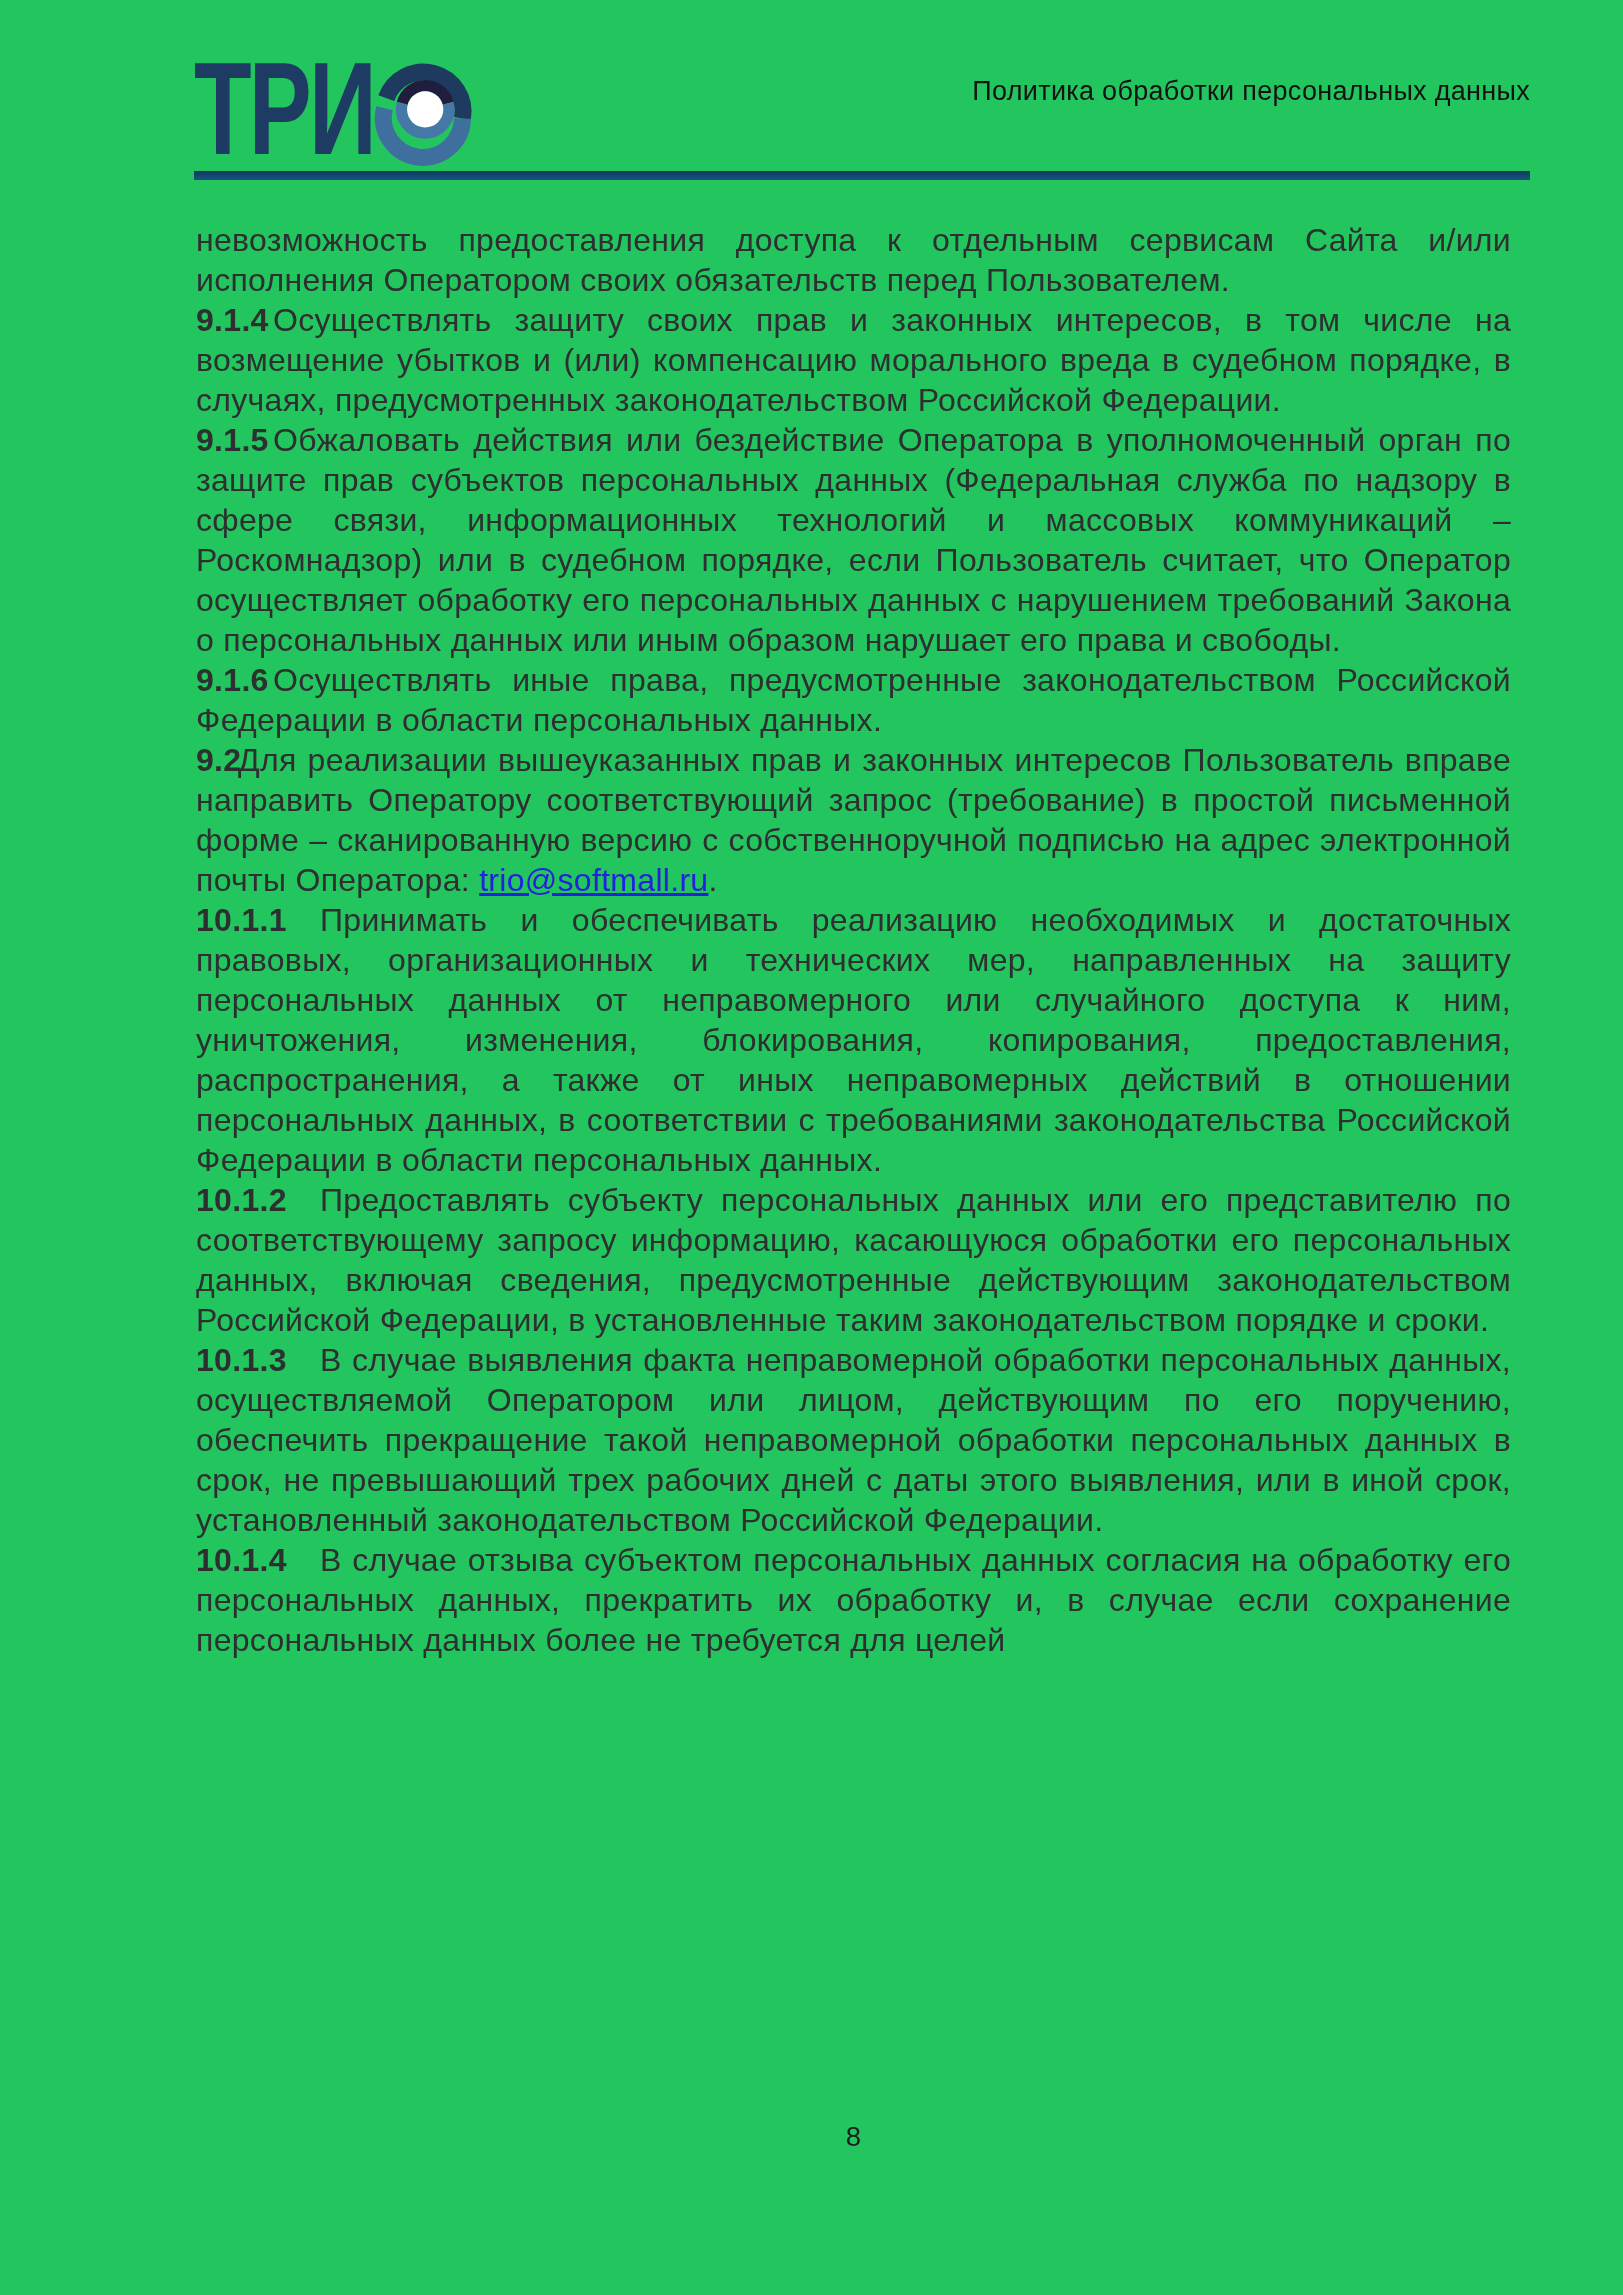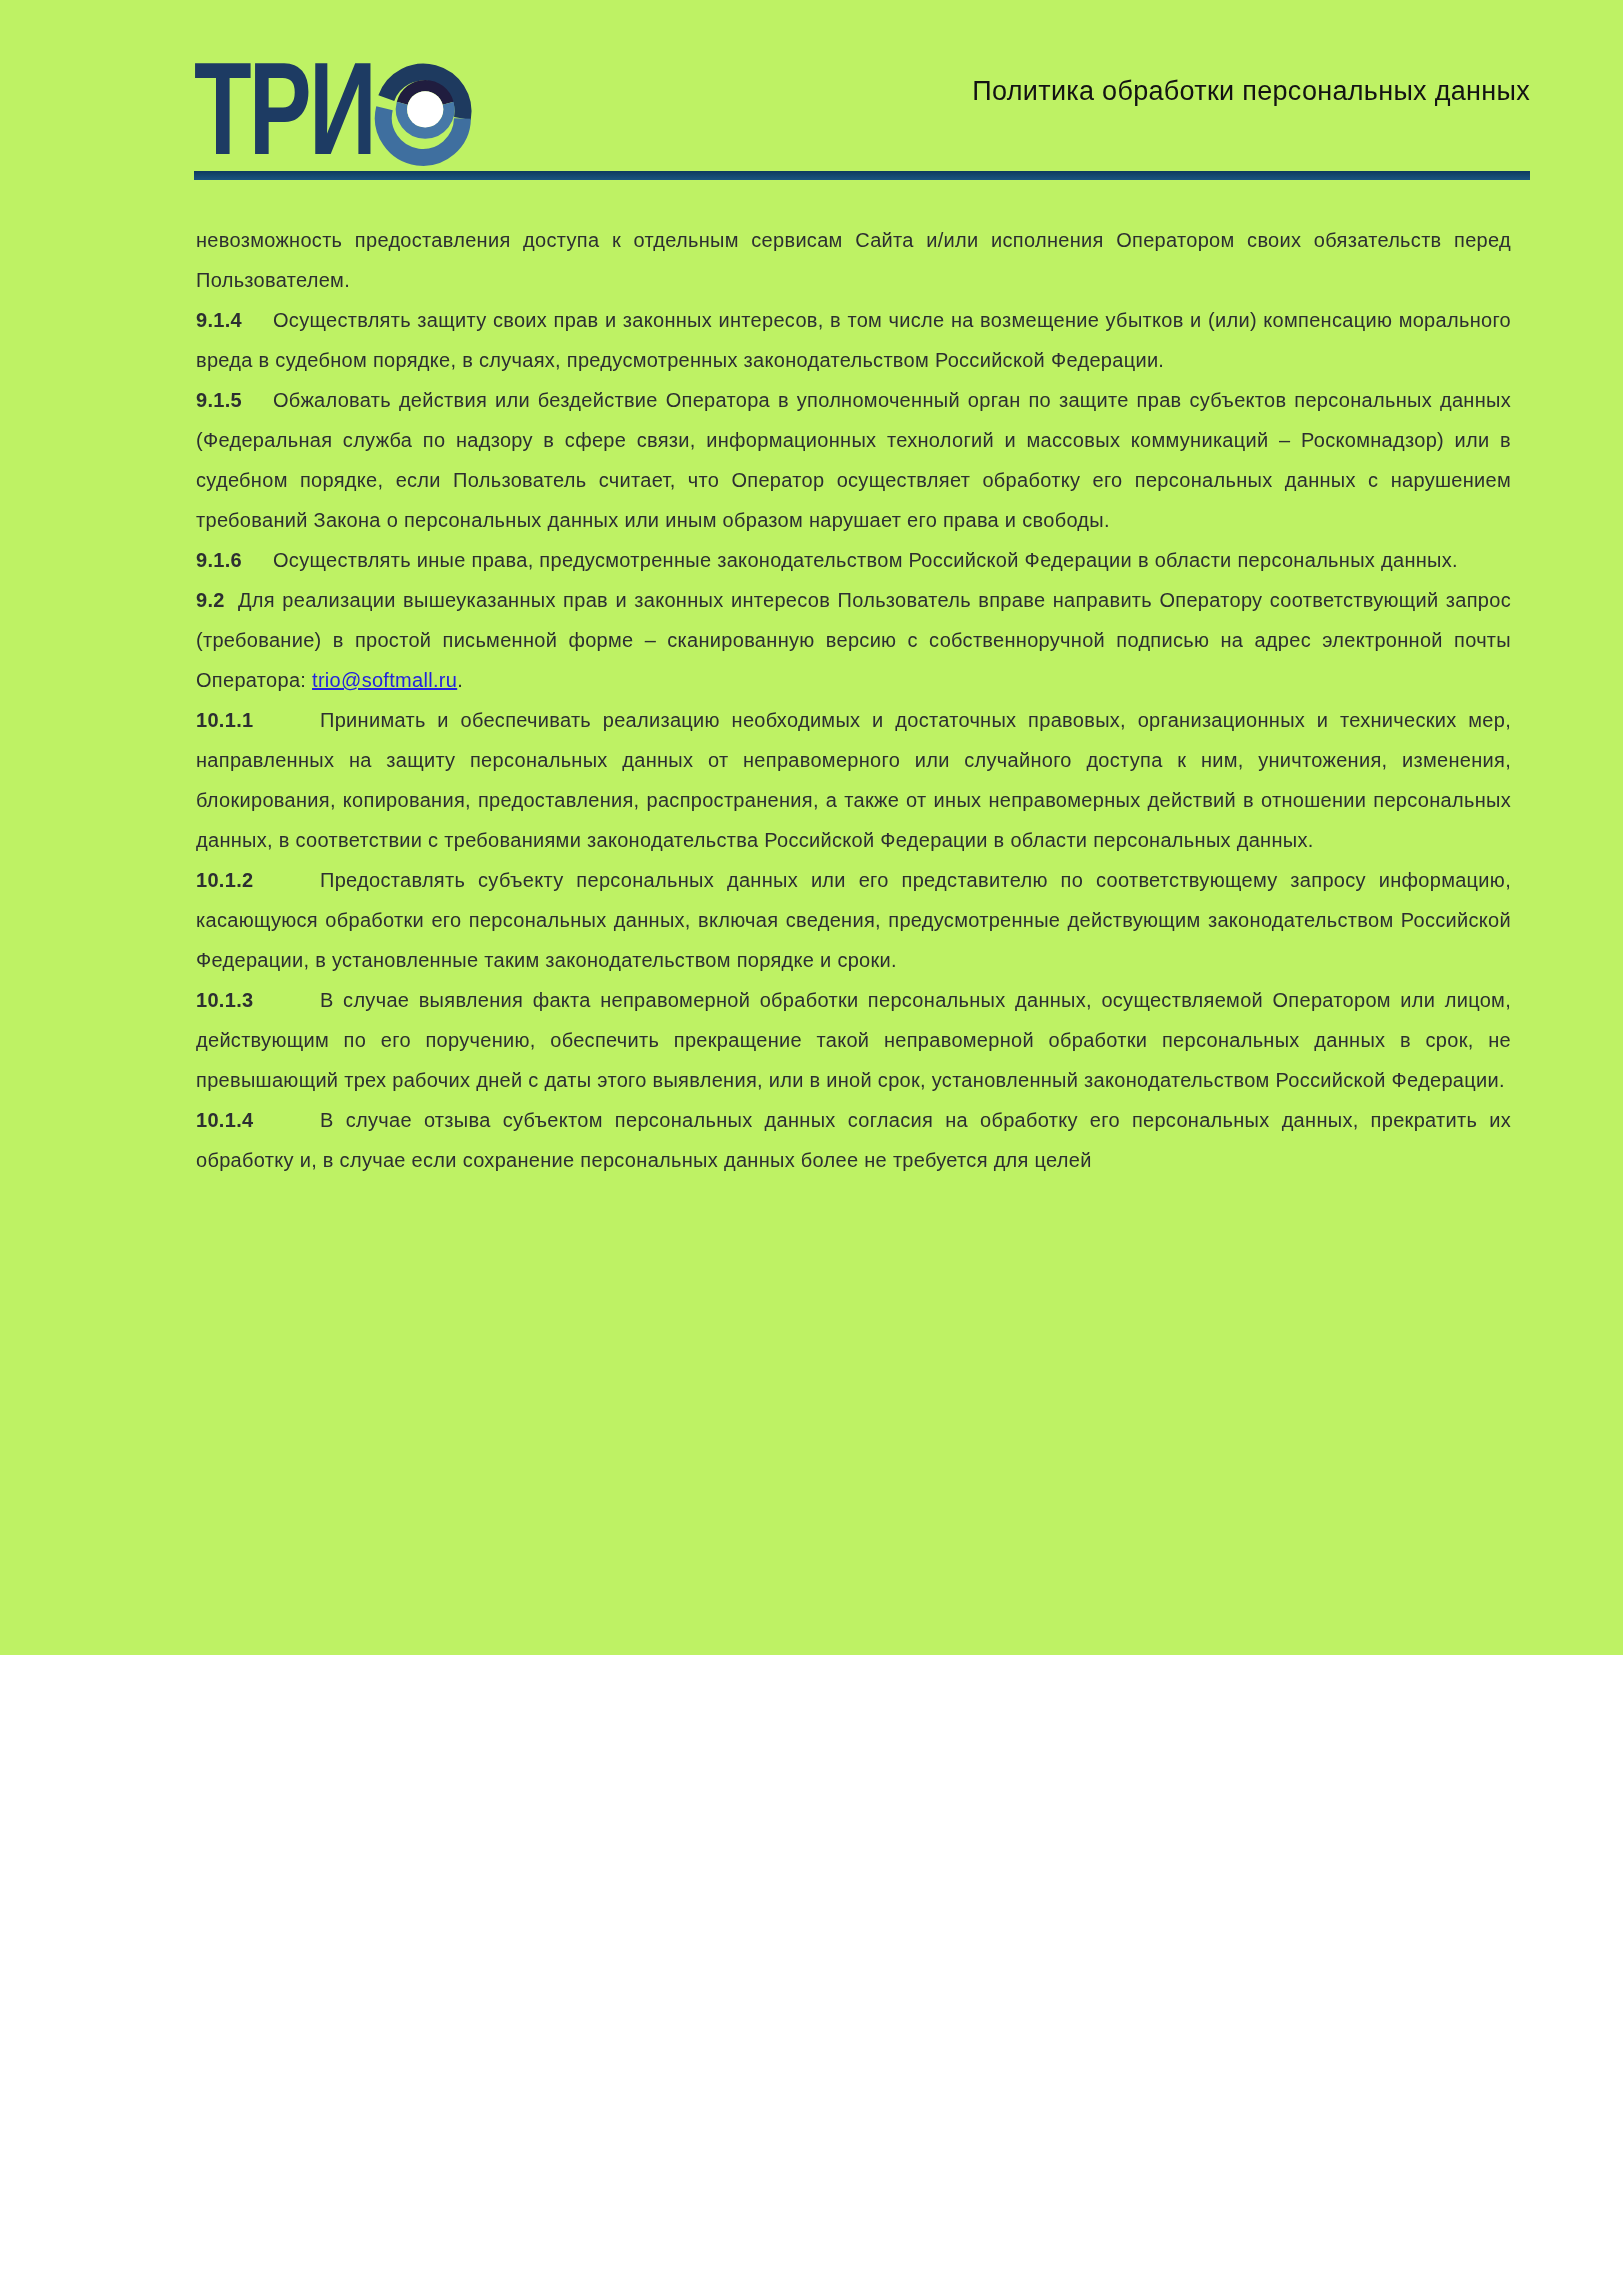--- a/index.html
+++ b/index.html
@@ -1,20 +1,20 @@
 <!DOCTYPE html>
 <html style="font-size:10.5px"><head>
 <meta charset="utf-8">
 <style>
   html,body{margin:0;padding:0;background:#ffffff;}
   .page{
     position:relative;
     width:1623px;
-    height:1655px;
-    background:#bef264;
+    height:2295px;
+    background:#22c55e;
     font-family:"Liberation Sans","DejaVu Sans",sans-serif;
     overflow:hidden;
   }
   
   .logo{
     position:absolute;
     left:194px;
     top:54px;
     height:113px;
     display:flex;
@@ -53,21 +53,21 @@
     top:171px;
     height:9.2px;
     background:linear-gradient(#0d3a5f,#1a5480);
   }
   
   .doc-body{
     position:absolute;
     left:196px;
     top:220px;
     width:1315px;
-    font-size:20px;
+    font-size:32px;
     line-height:40px;
     letter-spacing:0.3px;
     text-align:justify;
     color:#2d2f31;
   }
   .doc-body p{margin:0;}
   .num{display:inline-block;font-weight:bold;}
   .num-sm{width:77px;}
   .num-xs{width:42px;}
   .num-lg{width:124px;}

